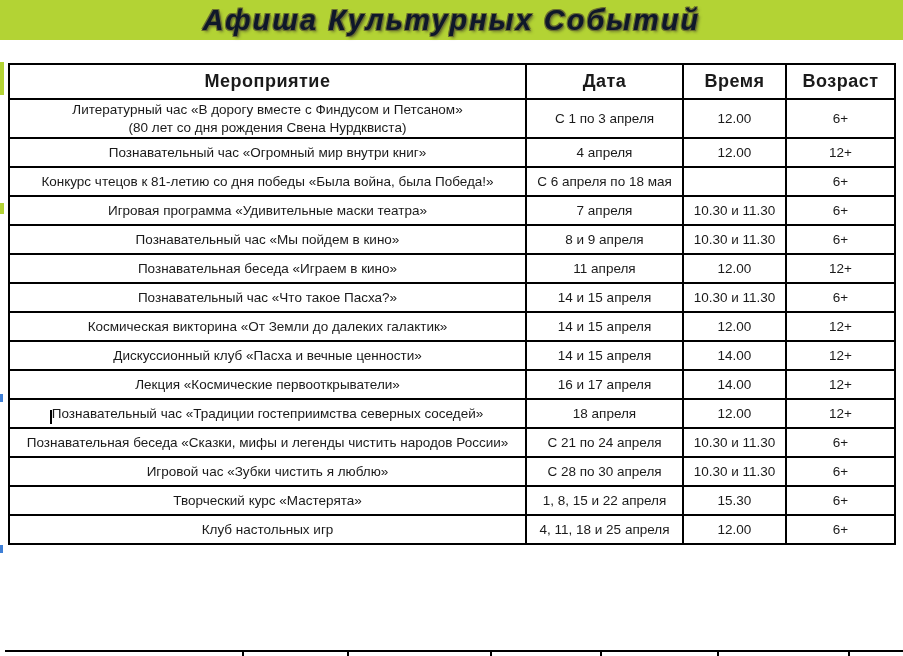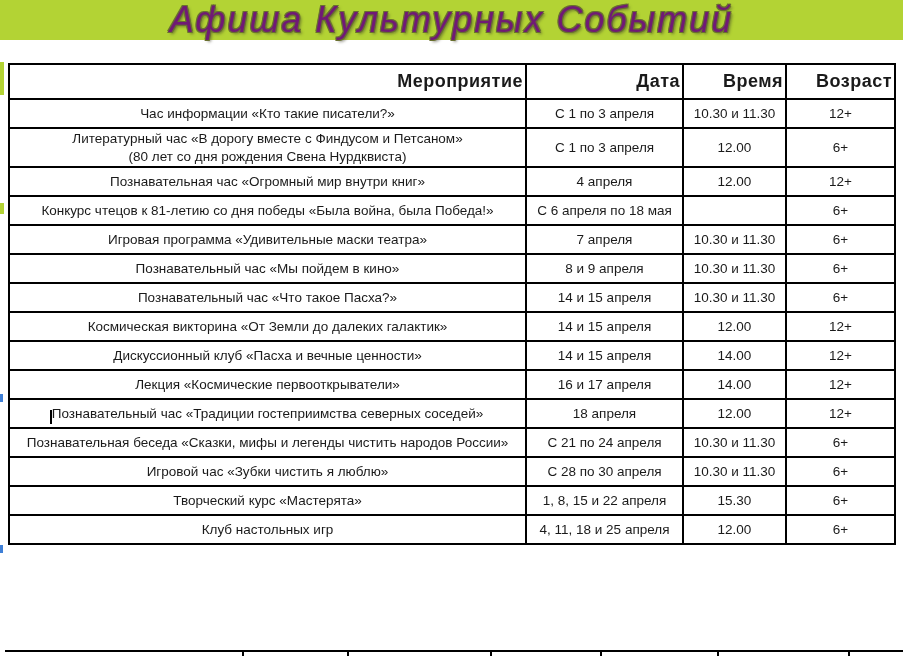--- a/index.html
+++ b/index.html
@@ -23,25 +23,25 @@
     top: 0; left: 0;
     width: 903px;
     height: 40px;
     background: #b3d334;
     display: flex;
     align-items: center;
     justify-content: center;
   }
   .banner .title {
     font-family: "Liberation Sans", sans-serif;
-    font-size: 36px;
-    font-weight: normal;
+    font-size: 29px;
+    font-weight: bold;
     font-style: italic;
     letter-spacing: 2px;
-    color: #701a75;
+    color: #0f172a;
     text-shadow:
       -1px -1px 0 #6a7030,
        1px -1px 0 #6a7030,
       -1px  1px 0 #6a7030,
        1px  1px 0 #6a7030,
        2px  2px 3px rgba(60,60,40,.55);
     white-space: nowrap;
   }
   
   .table-wrap {
@@ -61,21 +61,20 @@
     text-align: center;
     vertical-align: middle;
     overflow: hidden;
   }
   table.events th {
     height: 31px;
     font-size: 18px;
     font-weight: bold;
     letter-spacing: .5px;
     padding: 1px 2px;
-    text-align: right;
   }
   table.events td {
     height: 25px;
     font-size: 13.5px;
     line-height: 1.3;
     padding: 1px 6px;
     white-space: pre-line;
   }
   col.c-event { width: 517px; }
   col.c-date  { width: 157px; }
@@ -134,38 +133,32 @@
       </colgroup>
       <thead>
         <tr>
           <th>Мероприятие</th>
           <th>Дата</th>
           <th>Время</th>
           <th>Возраст</th>
         </tr>
       </thead>
       <tbody>
-    <tr>
-      <td>Час информации «Кто такие писатели?»</td>
-      <td>С 1 по 3 апреля</td>
-      <td>10.30 и 11.30</td>
-      <td>12+</td>
-    </tr>
 
     <tr>
       <td>Литературный час «В дорогу вместе с Финдусом и Петсаном»
 (80 лет со дня рождения Свена Нурдквиста)</td>
       <td>С 1 по 3 апреля</td>
       <td>12.00</td>
       <td>6+</td>
     </tr>
 
 
     <tr>
-      <td>Познавательная час «Огромный мир внутри книг»</td>
+      <td>Познавательный час «Огромный мир внутри книг»</td>
       <td>4 апреля</td>
       <td>12.00</td>
       <td>12+</td>
     </tr>
 
     <tr>
       <td>Конкурс чтецов к 81-летию со дня победы «Была война, была Победа!»</td>
       <td>С 6 апреля по 18 мая</td>
       <td></td>
       <td>6+</td>
@@ -178,20 +171,26 @@
       <td>6+</td>
     </tr>
 
     <tr>
       <td>Познавательный час «Мы пойдем в кино»</td>
       <td>8 и 9 апреля</td>
       <td>10.30 и 11.30</td>
       <td>6+</td>
     </tr>
 
+    <tr>
+      <td>Познавательная беседа «Играем в кино»</td>
+      <td>11 апреля</td>
+      <td>12.00</td>
+      <td>12+</td>
+    </tr>
 
 
     <tr>
       <td>Познавательный час «Что такое Пасха?»</td>
       <td>14 и 15 апреля</td>
       <td>10.30 и 11.30</td>
       <td>6+</td>
     </tr>
 
     <tr>

